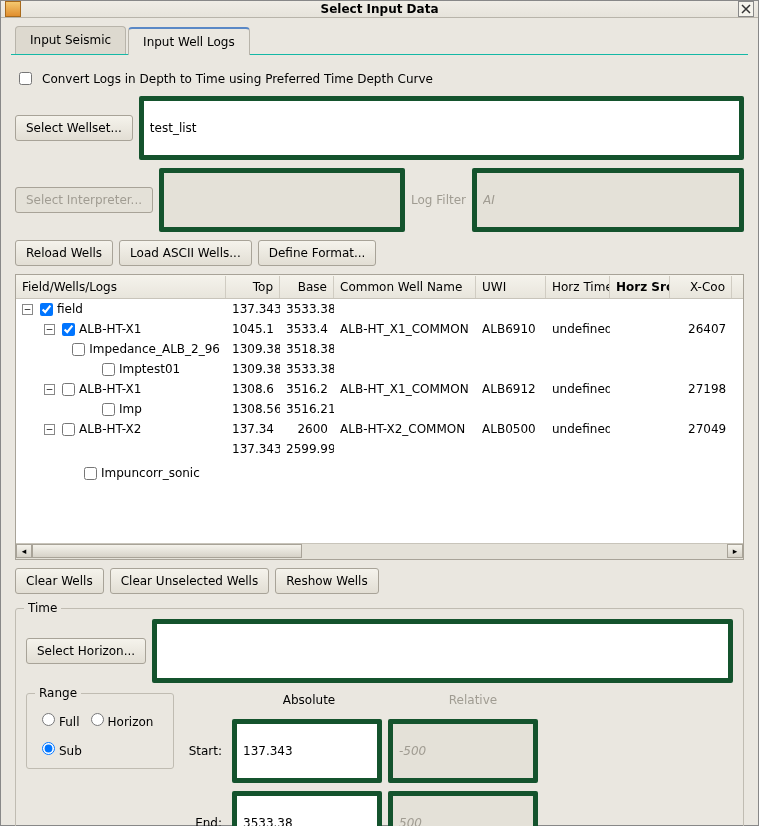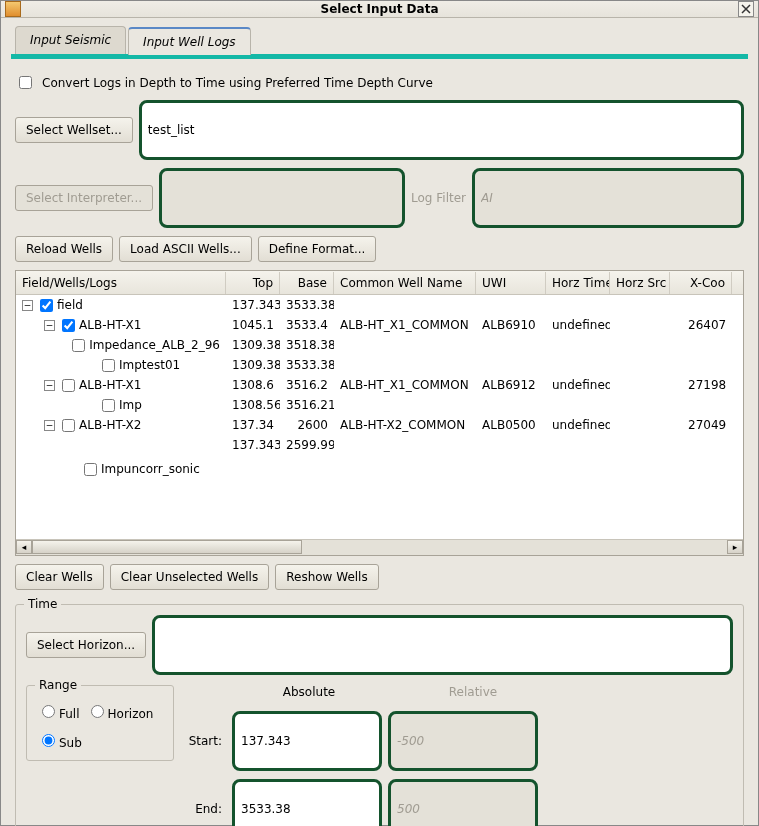--- a/index.html
+++ b/index.html
@@ -4,42 +4,42 @@
 <style>
 * { box-sizing: border-box; font-family: "DejaVu Sans", Arial, sans-serif; font-size: 12px; }
 body { margin: 0; background: #eae7e0; }
 .window { width: 759px; height: 826px; border: 1px solid #888; background: #eae7e0; display: flex; flex-direction: column; }
 .titlebar { background: linear-gradient(#f0ede6,#e6e3db); border-bottom: 1px solid #b8b4aa; height: 22px; display: flex; align-items: center; position: relative; }
 .titlebar .icon { width: 16px; height: 16px; margin-left: 4px; background: linear-gradient(#f4c870, #e08e2e); border: 1px solid #a86a1c; }
 .titlebar .title { position: absolute; left: 0; right: 0; text-align: center; font-weight: bold; }
 .titlebar .close { margin-left: auto; margin-right: 4px; width: 16px; height: 16px; border: 1px solid #888; background: #f5f3ec; display: flex; align-items: center; justify-content: center; cursor: pointer; }
 .titlebar .close svg { width: 10px; height: 10px; }
 .content { flex: 1; padding: 8px 10px 10px 10px; display: flex; flex-direction: column; gap: 6px; }
-.tabs { display: flex; border-bottom: 5px solid #14b8a6; padding-left: 4px; font-style: italic; }
+.tabs { display: flex; border-bottom: 1px solid #14b8a6; padding-left: 4px; }
 .tab { padding: 6px 14px 6px 14px; border: 1px solid #b8b4aa; border-bottom: none; background: #ddd9cf; margin-right: 2px; border-radius: 4px 4px 0 0; cursor: pointer; }
 .tab.active { background: #eae7e0; position: relative; top: 1px; border-top: 2px solid #5a88c6; }
 .panel { flex: 1; padding: 8px 4px 4px 4px; display: flex; flex-direction: column; gap: 8px; }
 .row { display: flex; align-items: center; gap: 6px; }
 .btn { padding: 5px 10px; background: linear-gradient(#f5f3ec,#e2ded4); border: 1px solid #a8a398; border-radius: 3px; cursor: pointer; white-space: nowrap; }
 .btn:disabled, .btn.disabled { color: #a09c92; background: #e4e1d8; cursor: default; }
-input[type=text] { padding: 20px 6px; border: 3px solid #14532d; background: #fff; border-radius: 8px; }
+input[type=text] { padding: 20px 6px; border: 5px solid #14532d; background: #fff; border-radius: 2px; }
 input[type=text]:disabled { background: #e4e1d8; color: #a09c92; font-style: italic; }
 .tree-container { border: 1px solid #a8a398; background: #fff; height: 286px; display: flex; flex-direction: column; }
 .tree-header { display: flex; border-bottom: 1px solid #c8c4ba; background: linear-gradient(#f5f3ec,#e8e5dc); height: 24px; align-items: center; }
 .tree-header > div { padding: 4px 6px; border-right: 1px solid #d0ccc2; white-space: nowrap; overflow: hidden; }
 .tree-body { flex: 1; overflow: hidden; }
 .tree-row { display: flex; align-items: center; height: 20px; }
 .tree-row > div { padding: 0 6px; white-space: nowrap; overflow: hidden; }
 .col-fwl { width: 210px; display: flex; align-items: center; }
 .col-top { width: 54px; text-align: right; }
 .col-base { width: 54px; text-align: right; }
 .col-cwn { width: 142px; }
 .col-uwi { width: 70px; }
 .col-ht { width: 64px; }
-.col-hs { width: 60px; }
+.col-hs { width: 60px; font-weight: bold; }
 .col-xc { width: 50px; text-align: right; margin-left: 12px; }
 .exp { width: 11px; height: 11px; border: 1px solid #888; display: inline-flex; align-items: center; justify-content: center; font-size: 9px; line-height: 1; margin-right: 3px; cursor: pointer; flex-shrink: 0; background:#fff; }
 .dotline { width: 14px; display: inline-block; }
 .cb { width: 13px; height: 13px; margin-right: 4px; flex-shrink: 0; }
 .sb { height: 16px; background: #e4e1d8; border-top: 1px solid #c8c4ba; display: flex; position: relative; }
 .sb .thumb { position: absolute; left: 0; width: 270px; height: 14px; background: linear-gradient(#f5f3ec,#d6d2c8); border: 1px solid #a8a398; top:0; }
 .sb .arrow { width: 16px; height: 14px; border: 1px solid #a8a398; background: linear-gradient(#f5f3ec,#d6d2c8); display:flex;align-items:center;justify-content:center; position:absolute; top:0; font-size:9px;}
 .fieldset { border: 1px solid #c0bcb2; border-radius: 3px; padding: 10px 10px 12px 10px; position: relative; margin-top: 6px; }
 .fieldset .legend { position: absolute; top: -8px; left: 8px; background: #eae7e0; padding: 0 4px; }
 .range-box { border: 1px solid #c0bcb2; border-radius: 3px; padding: 8px 10px 10px 10px; position: relative; width: 148px; }

